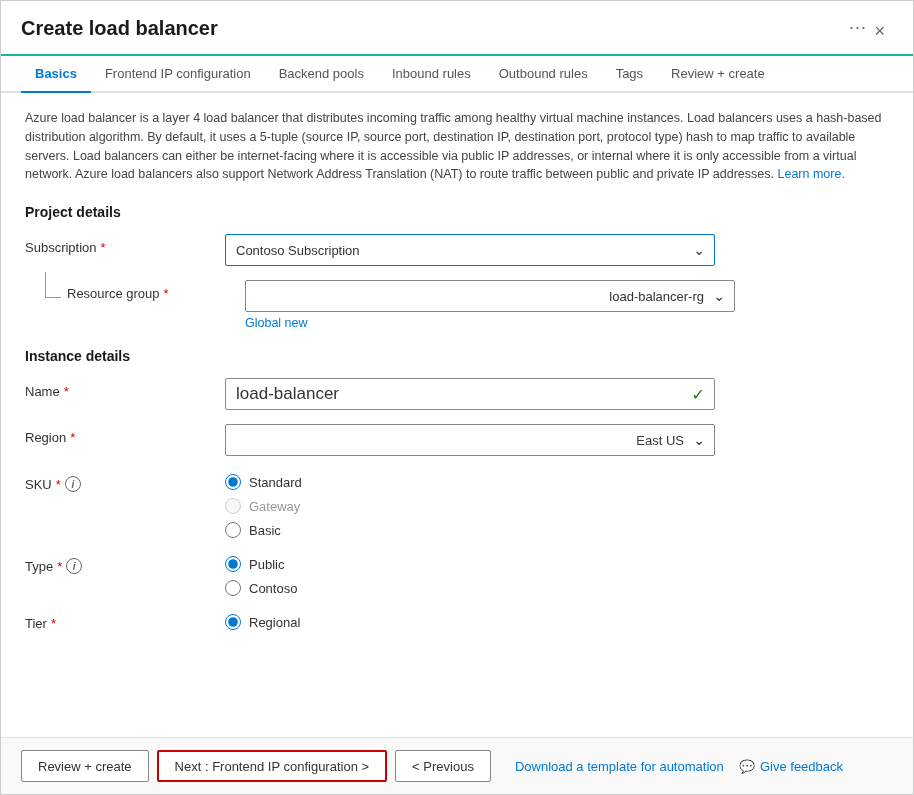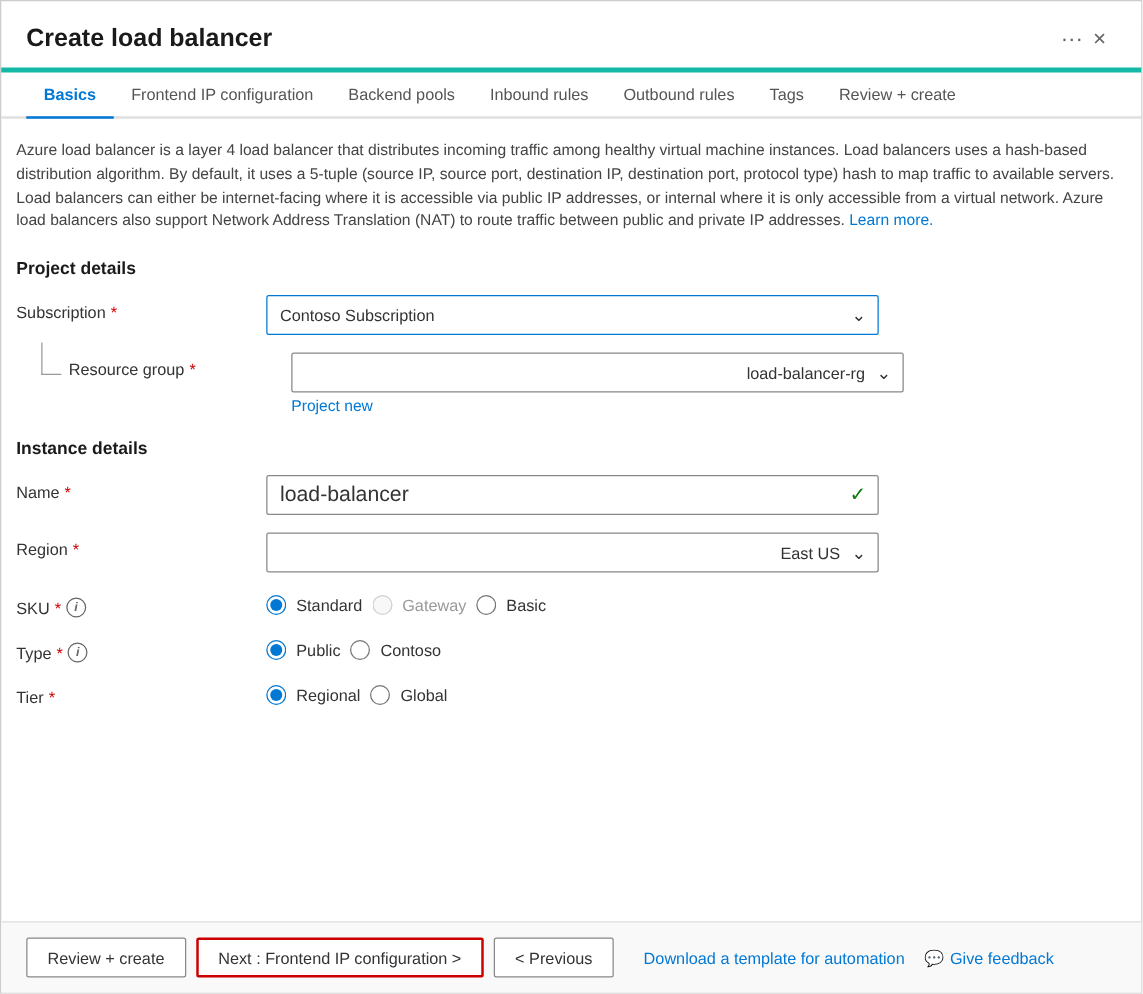--- a/index.html
+++ b/index.html
@@ -11,23 +11,23 @@
       background: #fff;
       border: 1px solid #ccc;
       box-shadow: 0 4px 16px rgba(0,0,0,0.15);
       display: flex;
       flex-direction: column;
       position: relative;
     }
 
     .dialog-header {
       display: flex;
-      align-items: center;
+      align-items: flex-start;
       padding: 16px 20px 8px 20px;
-      border-bottom: 4px solid #14b8a6;
+      border-bottom: 2px solid #14b8a6;
     }
 
     .dialog-title {
       font-size: 20px;
       font-weight: 600;
       color: #1a1a1a;
       flex: 1;
     }
 
     .dialog-menu-icon {
@@ -64,21 +64,21 @@
       white-space: nowrap;
     }
 
     .tab.active {
       color: #0078d4;
       border-bottom: 2px solid #0078d4;
       font-weight: 600;
     }
 
     .content {
-      padding: 16px 12px;
+      padding: 16px 24px;
       flex: 1;
       overflow-y: auto;
     }
 
     .info-text {
       font-size: 12.5px;
       color: #444;
       line-height: 1.5;
       margin-bottom: 20px;
     }
@@ -183,21 +183,21 @@
       color: #0078d4;
       font-size: 12.5px;
       cursor: pointer;
       text-decoration: none;
       display: inline-block;
       margin-top: 4px;
     }
 
     .radio-group {
       display: flex;
-      flex-direction: row;
+      flex-direction: column;
       gap: 8px;
       padding-top: 4px;
     }
 
     .radio-item {
       display: flex;
       align-items: center;
       gap: 8px;
       font-size: 13px;
       cursor: pointer;
@@ -332,21 +332,21 @@
           <div style="width:16px; height:26px; border-left:1px solid #999; border-bottom:1px solid #999; margin-top:-14px; margin-right:6px;"></div>
           <div class="form-label" style="width:auto; min-width:auto; padding-top:0;">
             <span>Resource group</span>
             <span class="required">*</span>
           </div>
         </div>
         <div class="form-control-wrap">
           <div class="select-wrapper normal">
             <select><option>load-balancer-rg</option></select>
           </div>
-          <a href="#" class="create-new-link">Project new</a>
+          <a href="#" class="create-new-link">Global new</a>
         </div>
       </div>
     </div>
 
     <div class="section-divider">
       <div class="section-title">Instance details</div>
 
       <div class="form-row">
         <div class="form-label">
           <span>Name</span>
@@ -419,24 +419,20 @@
       <div class="form-row">
         <div class="form-label">
           <span>Tier</span>
           <span class="required">*</span>
         </div>
         <div class="form-control-wrap">
           <div class="radio-group">
             <label class="radio-item">
               <input type="radio" name="tier" value="regional" checked="" style="">
               <span>Regional</span>
-            </label>
-            <label class="radio-item">
-              <input type="radio" name="tier" value="global" style="">
-              <span>Global</span>
             </label>
           </div>
         </div>
       </div>
     </div>
   </div>
 
   <div class="footer">
     <button class="btn">Review + create</button>
     <button class="btn btn-primary">Next : Frontend IP configuration &gt;</button>

